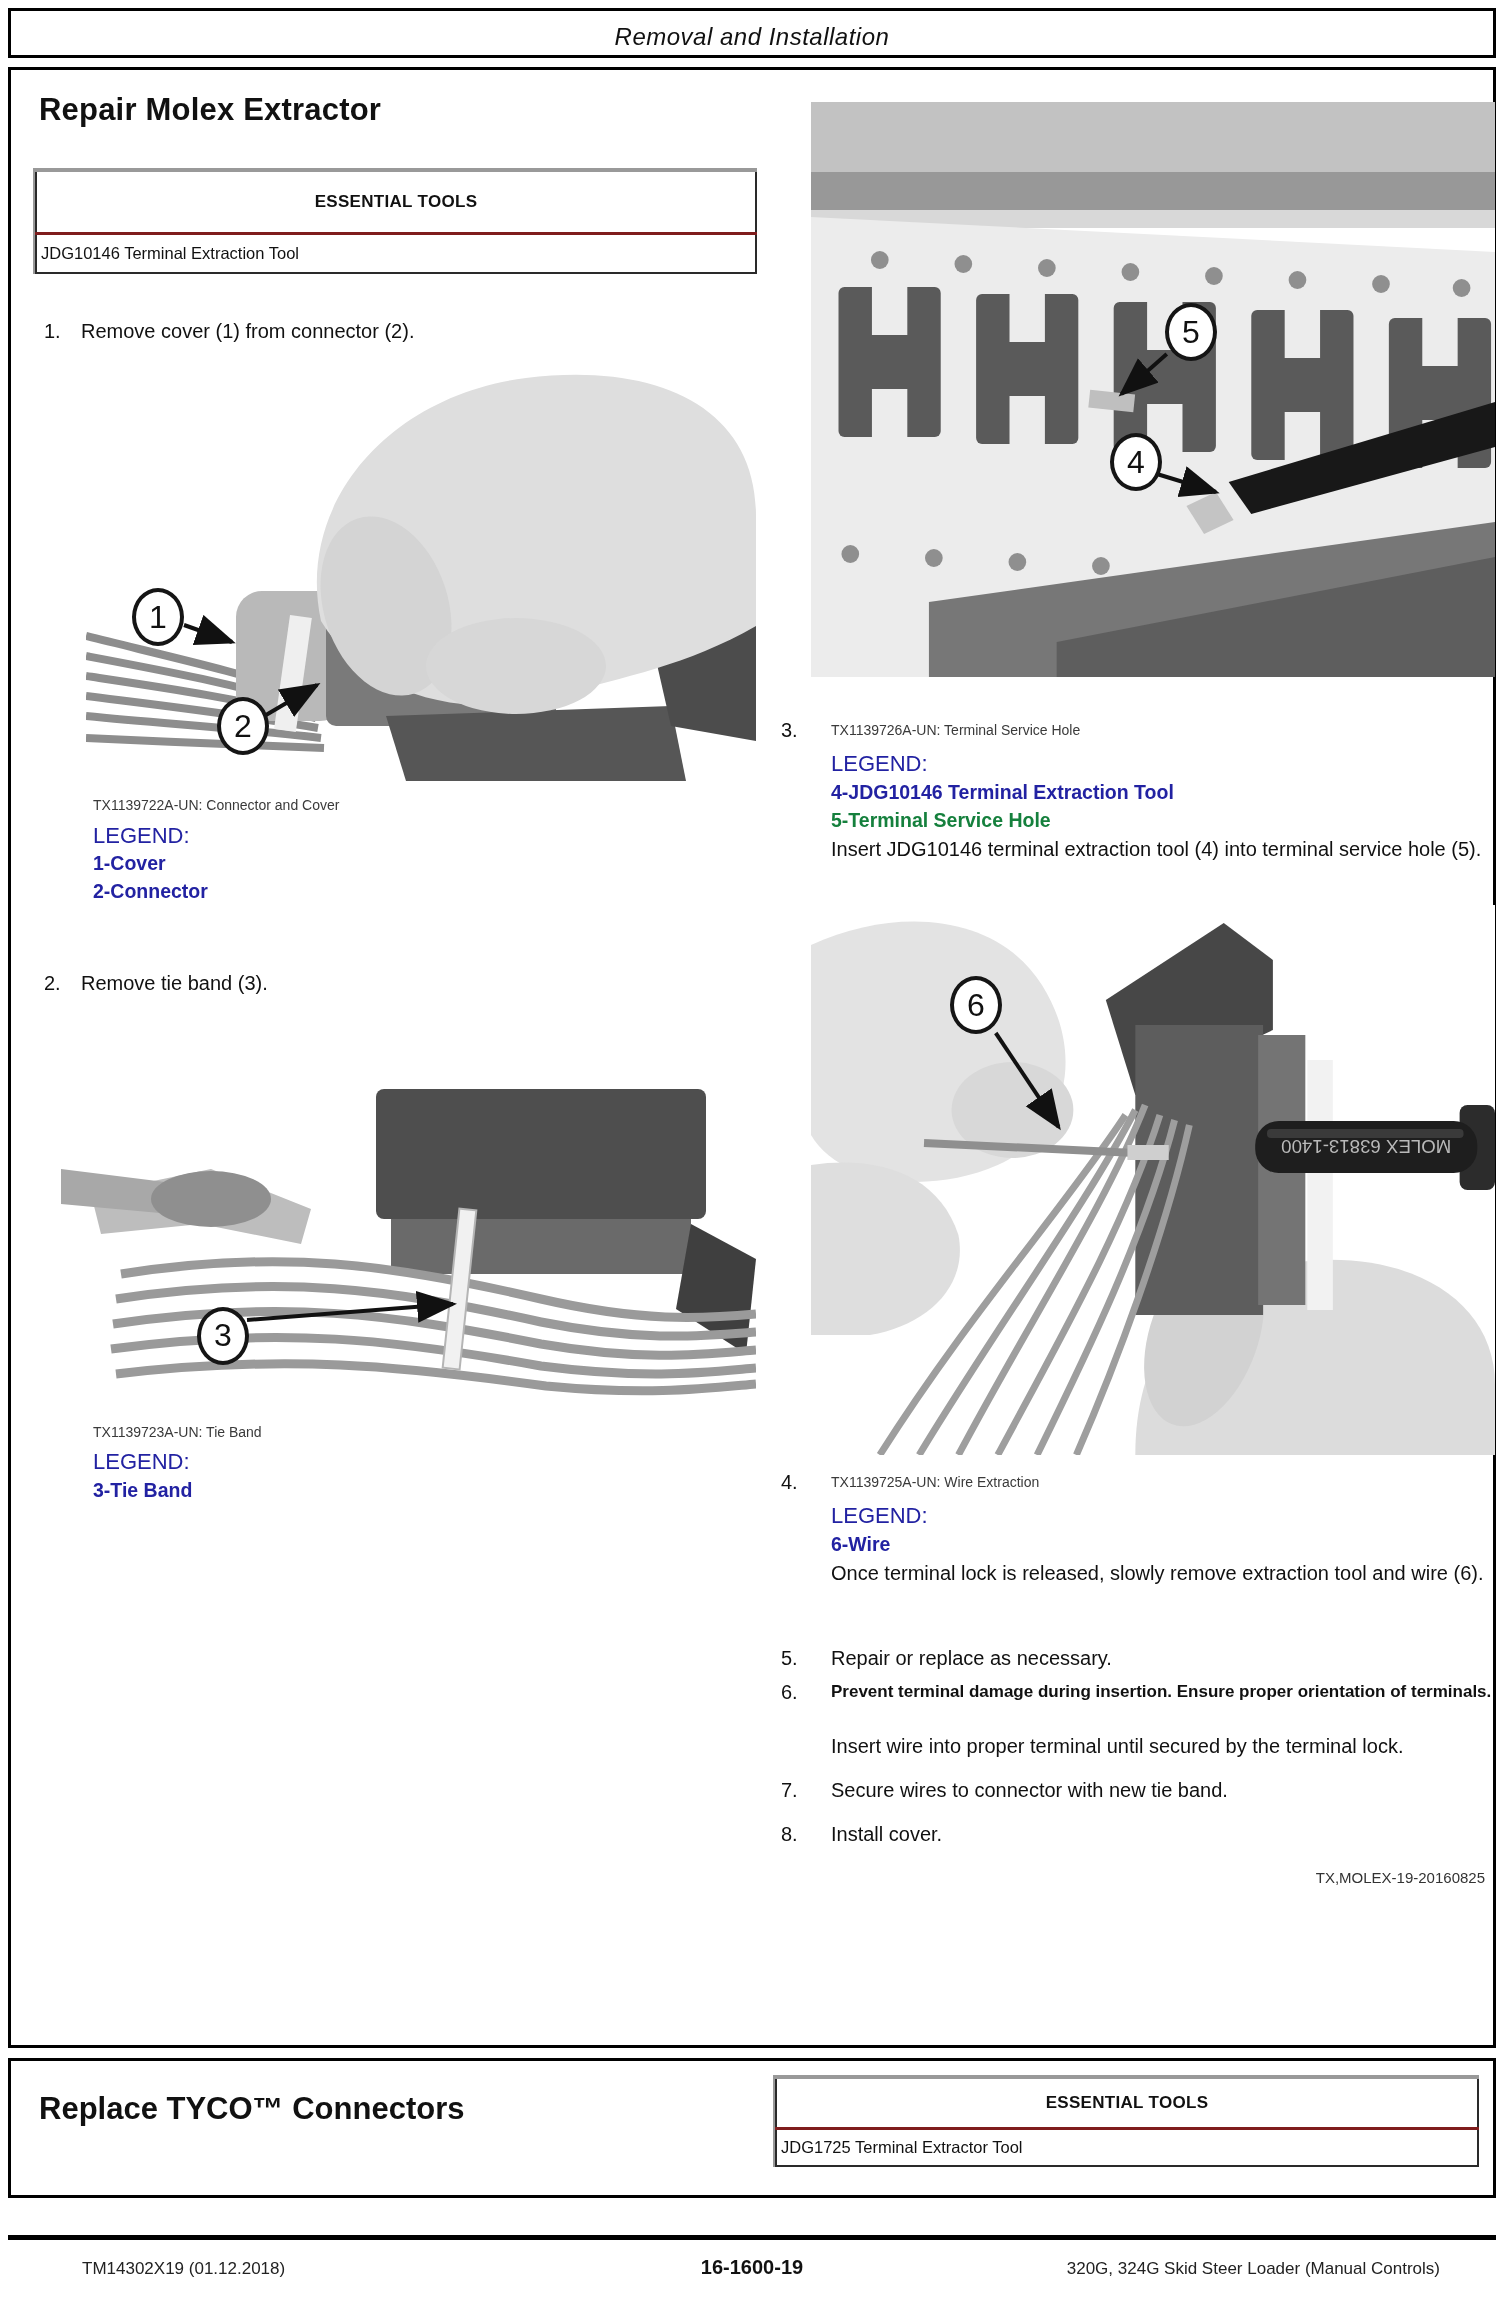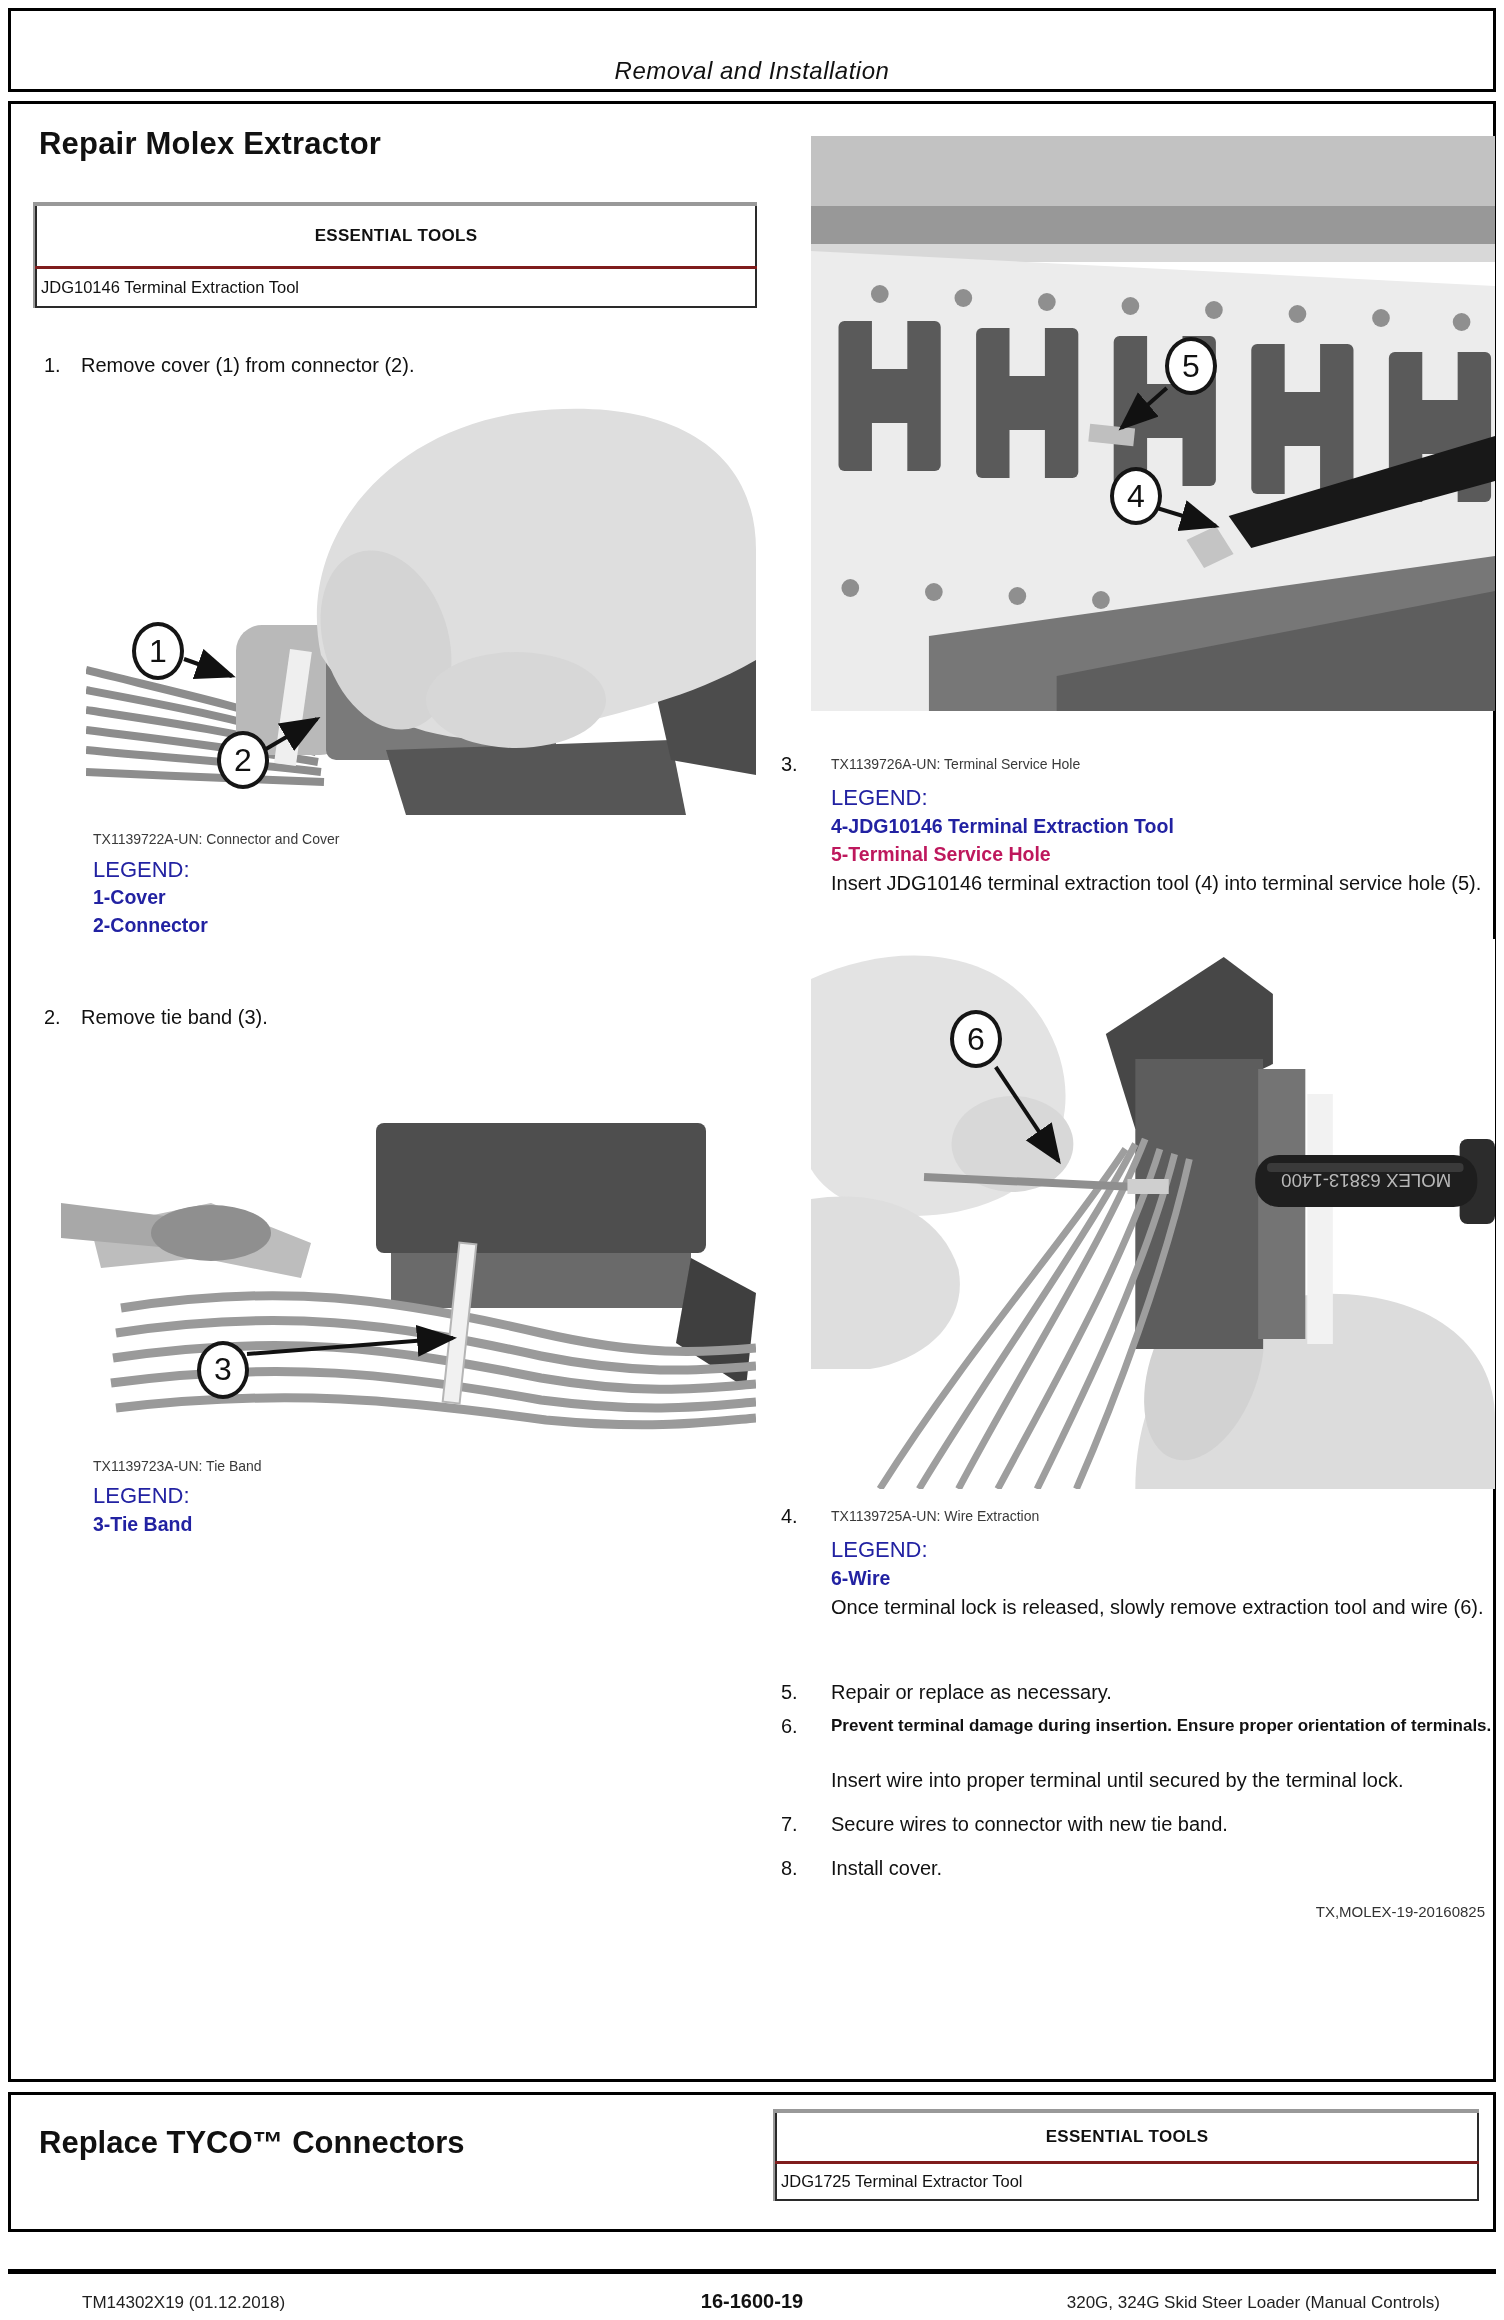--- a/index.html
+++ b/index.html
@@ -1,20 +1,20 @@
 <!DOCTYPE html>
 <html><head>
 <meta charset="utf-8">
 <style>
   html,body{margin:0;padding:0;background:#e8e8e8;}
   .page{position:relative;width:1504px;height:2320px;background:#fff;
         font-family:"Liberation Sans",sans-serif;color:#111;overflow:hidden;box-sizing:border-box;}
   .page *{box-sizing:border-box;}
 
-  .hdr-box{margin:8px 8px 0 8px;height:84px;border:3px solid #000;
+  .hdr-box{margin:8px 8px 0 8px;height:50px;border:3px solid #000;
            display:flex;align-items:flex-end;justify-content:center;padding-bottom:4px;}
   .hdr-title{font-style:italic;font-size:24px;letter-spacing:.5px;}
 
   .main-box{margin:9px 8px 0 8px;height:1981px;border:3px solid #000;
             padding:16px 6px 10px 24px;}
   .cols{display:grid;grid-template-columns:722px 1fr;column-gap:12px;align-items:start;}
 
   h1.sec-title{font-size:31px;font-weight:700;margin:6px 0 0 4px;letter-spacing:.2px;}
 
   table.tools{border-collapse:collapse;width:100%;margin-top:40px;
@@ -218,21 +218,21 @@
         </div>
 
         <div style="margin-top:40px;">
           <div class="step">
             <span class="num" style="flex-basis:62px;padding-left:12px;">3.</span>
             <span class="cap" style="padding-top:4px;">TX1139726A-UN: Terminal Service Hole</span>
           </div>
           <div class="capblk" style="margin-left:62px;">
             <div class="legend-label" style="color:#2222A2;">LEGEND:</div>
             <div class="legend-item" style="color:#2222A2;">4-JDG10146 Terminal Extraction Tool</div>
-            <div class="legend-item" style="color:#be185d;">5-Terminal Service Hole</div>
+            <div class="legend-item" style="color:#15803d;">5-Terminal Service Hole</div>
             <div class="just" style="font-size:20px;line-height:1.35;margin-top:2px;">Insert JDG10146 terminal extraction tool (4) into terminal service hole (5).</div>
           </div>
         </div>
 
         <div class="fig" style="margin:42px 0 0 42px;width:684px;height:550px;">
           <svg viewBox="0 0 696 550" preserveAspectRatio="none">
             <defs>
               <marker id="a6" markerWidth="12" markerHeight="10" refX="9" refY="4" orient="auto">
                   <path d="M0,0 L10,4 L0,8 Z" fill="#111"></path>
                 </marker>

